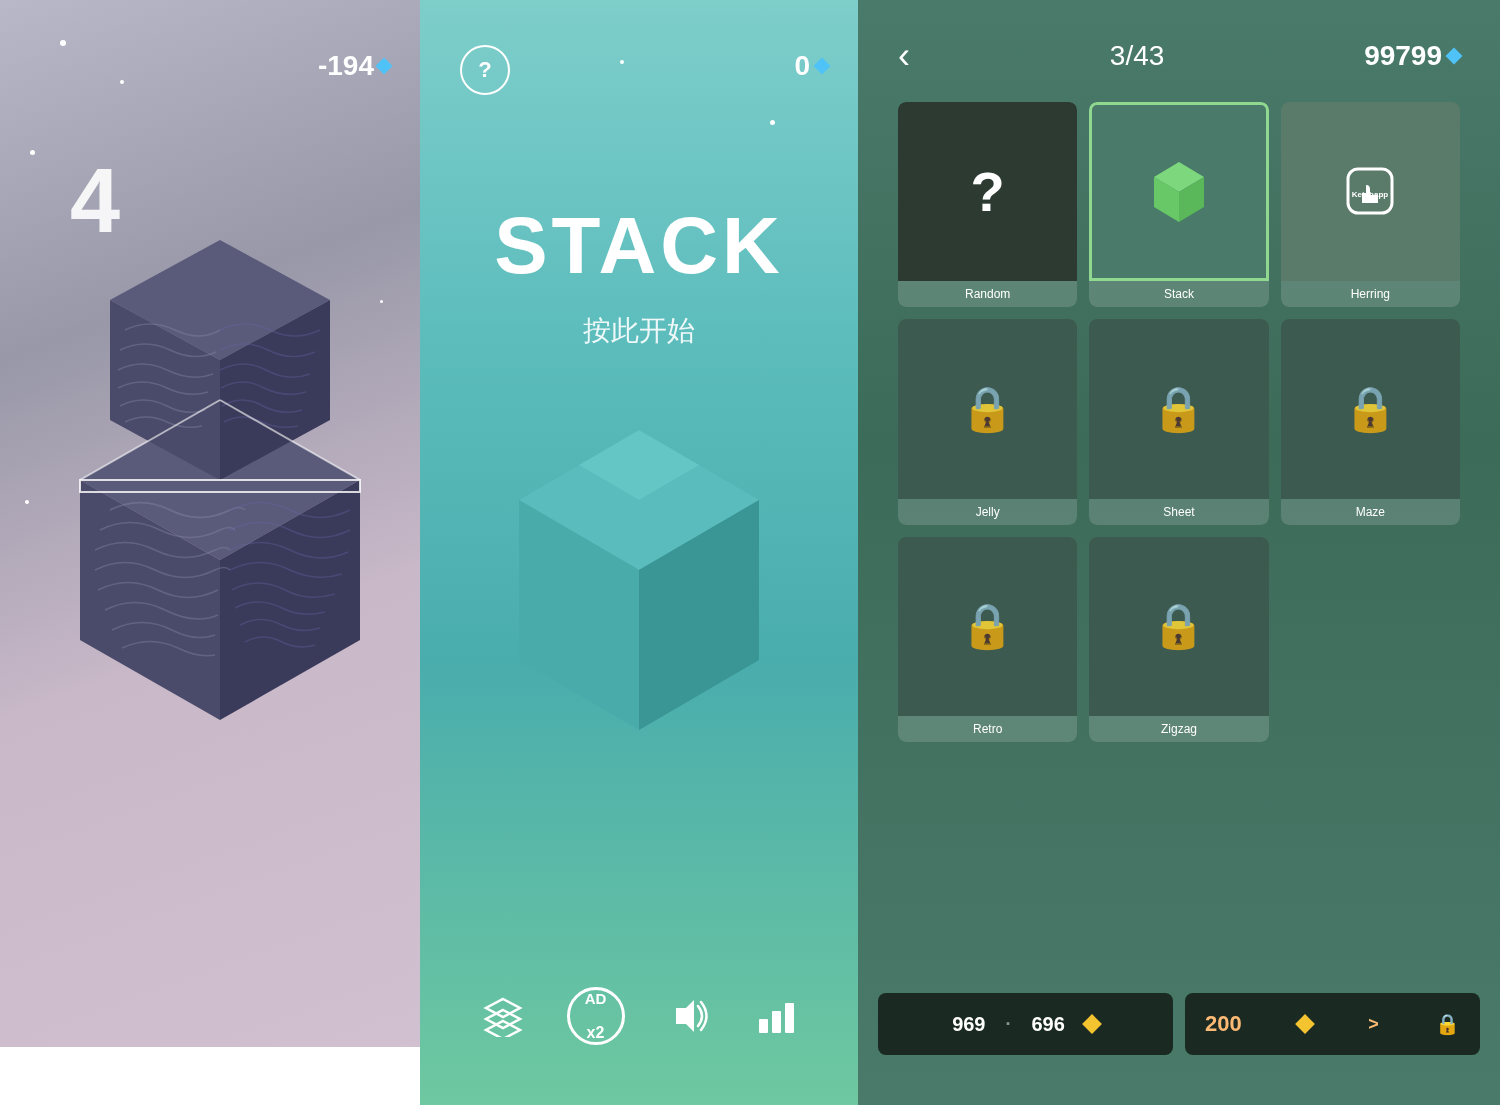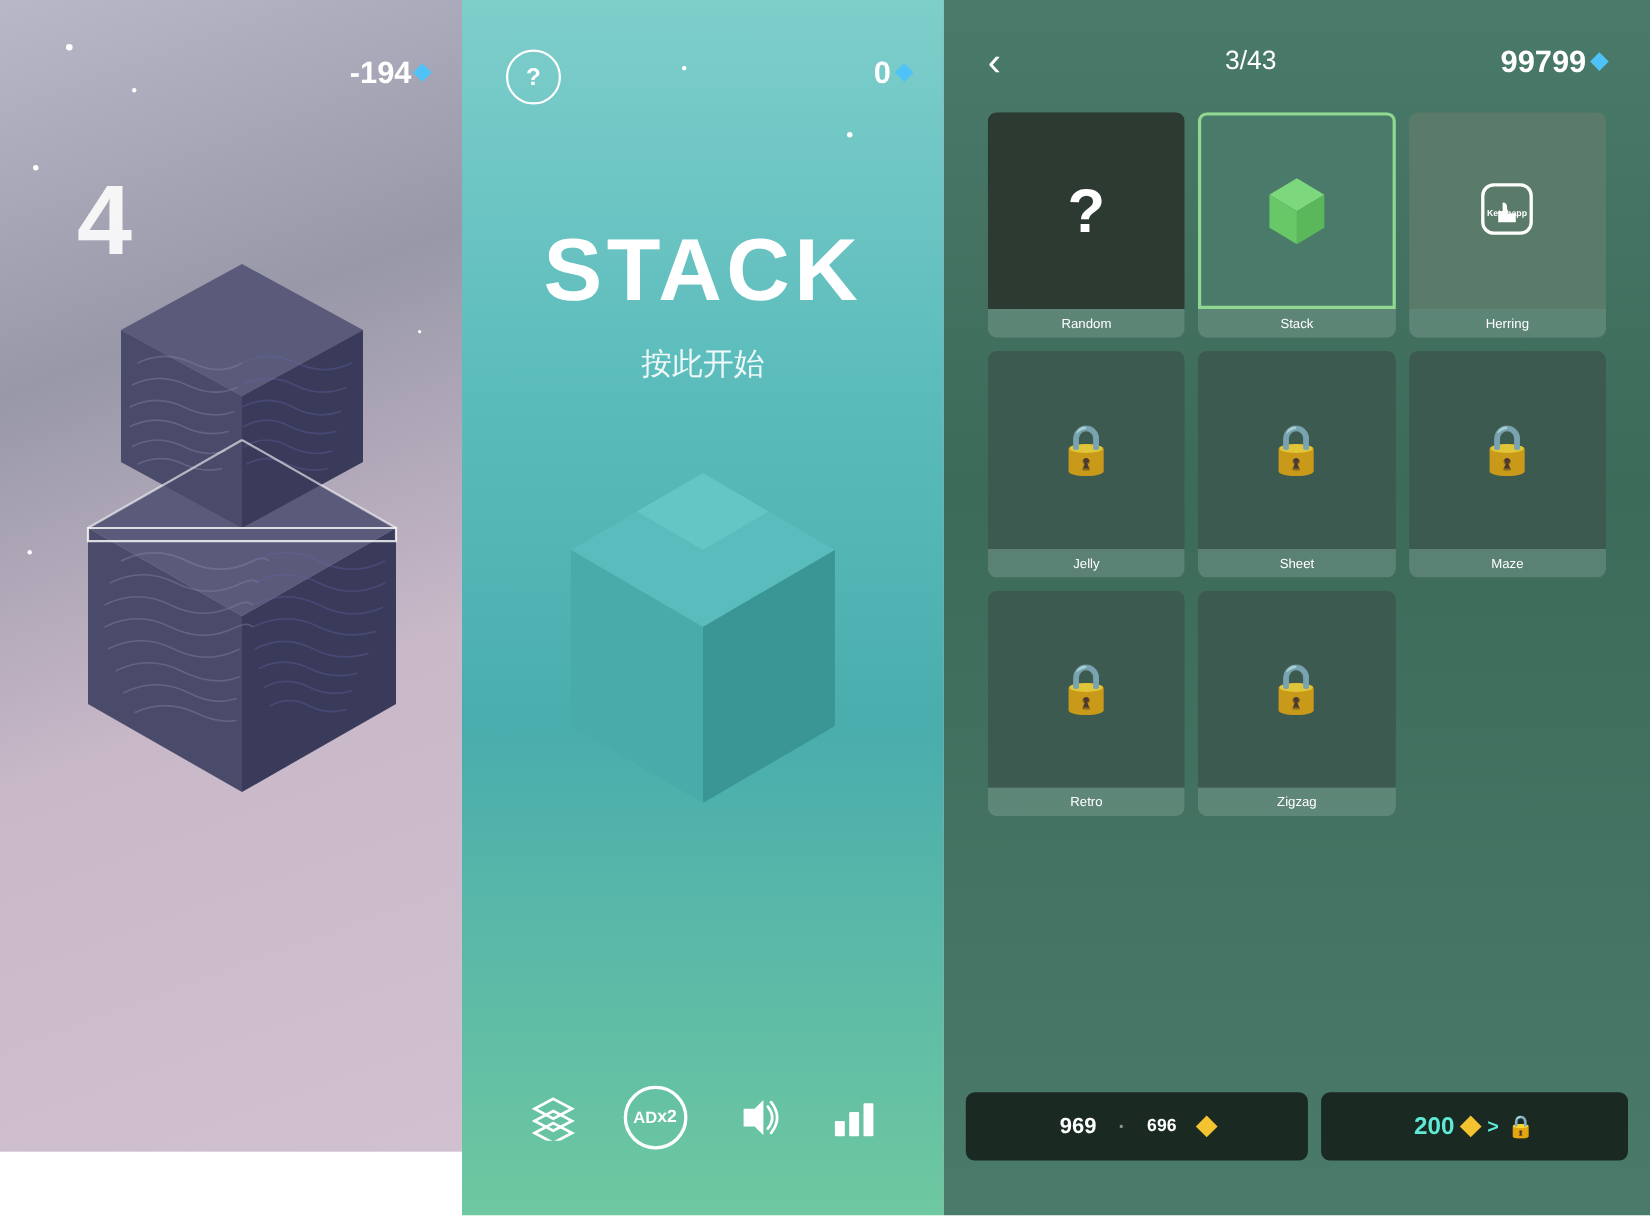--- a/index.html
+++ b/index.html
@@ -144,23 +144,23 @@
       align-items: center;
       justify-content: center;
     }
 
     .ad-btn {
       width: 58px;
       height: 58px;
       border: 3px solid white;
       border-radius: 50%;
       display: flex;
-      flex-direction: row;
-      align-items: center;
-      justify-content: center;
+      flex-direction: column;
+      align-items: center;
+      justify-content: space-between;
       color: white;
       font-size: 13px;
       font-weight: bold;
       cursor: pointer;
     }
 
     
     .panel-skins {
       width: 642px;
       height: 1105px;
@@ -179,21 +179,21 @@
 
     .back-btn {
       color: white;
       font-size: 36px;
       cursor: pointer;
       font-weight: 300;
     }
 
     .skins-counter {
       color: white;
-      font-size: 24px;
+      font-size: 28px;
       font-weight: 500;
     }
 
     .skins-score {
       color: white;
       font-size: 28px;
       font-weight: bold;
       display: flex;
       align-items: center;
       gap: 6px;
@@ -297,26 +297,26 @@
       gap: 20px;
       color: white;
       font-size: 22px;
       font-weight: bold;
     }
 
     .unlock-bar {
       flex: 1;
       background: #1a2a22;
       border-radius: 8px;
-      padding: 18px 4px;
-      display: flex;
-      align-items: center;
-      justify-content: center;
+      padding: 18px 20px;
+      display: flex;
+      align-items: center;
+      justify-content: space-between;
       gap: 8px;
-      color: #5eead4;
+      color: #fdba74;
       font-size: 22px;
       font-weight: bold;
       cursor: pointer;
     }
 
     .diamond-gold {
       display: inline-block;
       width: 14px;
       height: 14px;
       background: #f4c430;
@@ -565,21 +565,21 @@
       </div>
       <div class="skin-label">Zigzag</div>
     </div>
 
   </div>
 
   <div class="skins-bottom">
     <div class="balance-bar">
       <span style="font-size:20px;">969</span>
       <span style="opacity:0.5;font-size:18px;">·</span>
-      <span style="font-size:16px;">696</span>
+      <span style="font-size:20px;">696</span>
       <span class="diamond-gold"></span>
     </div>
     <div class="unlock-bar">
       <span>200</span>
       <span class="diamond-gold"></span>
       <span style="font-size:18px;">&gt;</span>
       <span style="font-size:20px;">🔒</span>
     </div>
   </div>
 </div>

